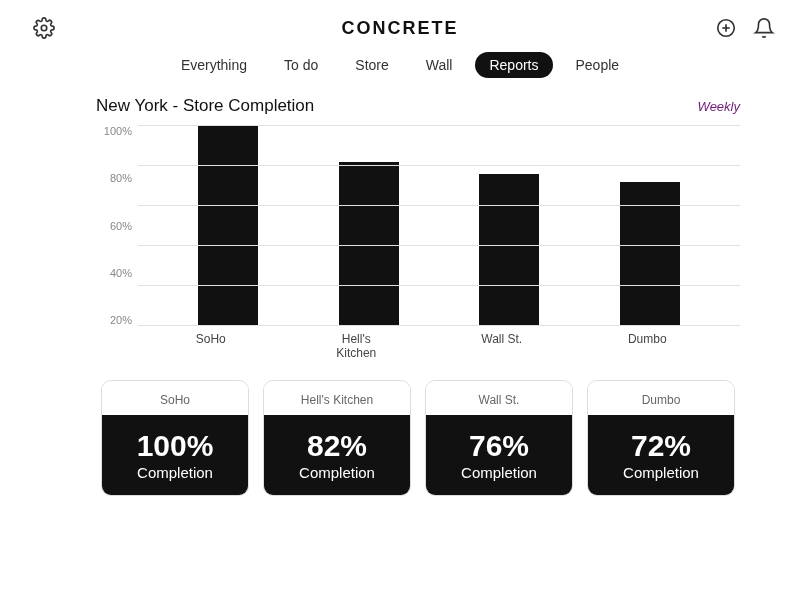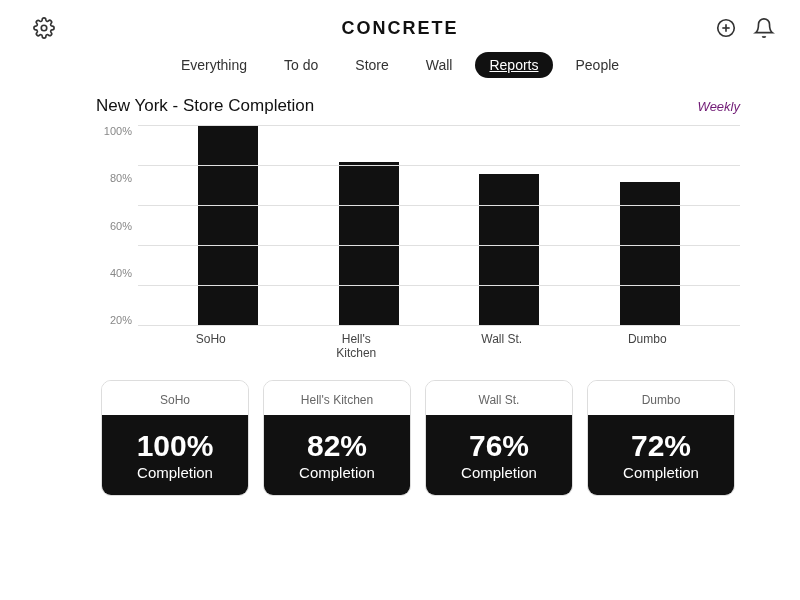--- a/index.html
+++ b/index.html
@@ -53,21 +53,20 @@
       font-size: 14px;
       color: #333;
       padding: 5px 14px;
       border-radius: 20px;
       cursor: pointer;
       text-decoration: none;
     }
     .nav-item.active {
       background: #111;
       color: #fff;
-      text-decoration: underline;
     }
     .main-content {
       padding: 10px 60px 0 96px;
     }
     .chart-header {
       display: flex;
       justify-content: space-between;
       align-items: center;
       margin-bottom: 10px;
     }

